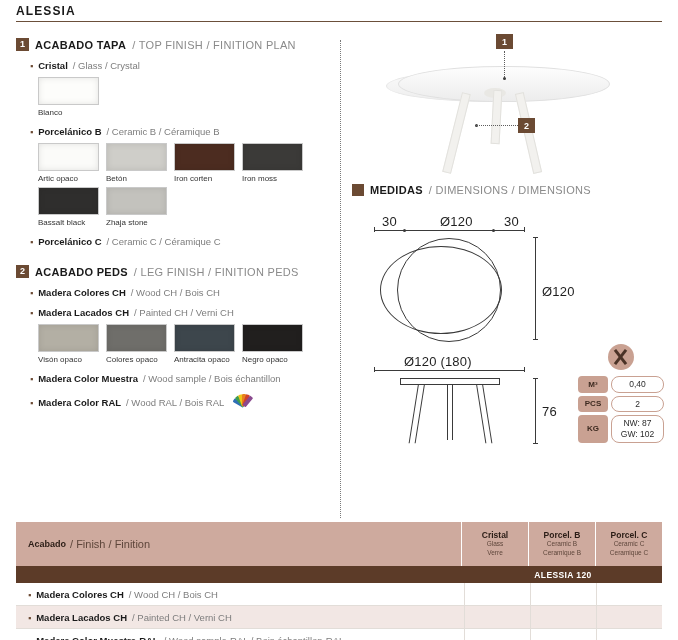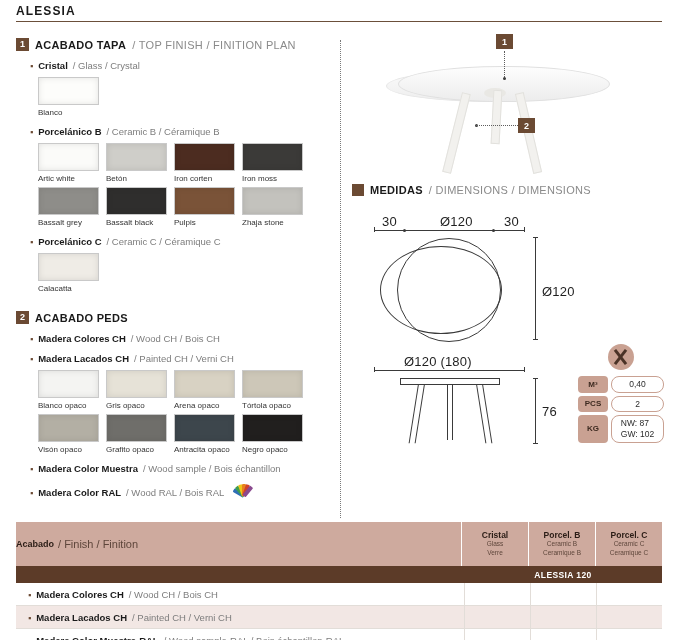--- a/index.html
+++ b/index.html
@@ -85,26 +85,26 @@
   .tool{width:26px;height:26px;border-radius:50%;background:#c9a192;
      position:relative;margin:0 auto 6px auto;}
   .tool i{position:absolute;left:11px;top:4px;width:3px;height:18px;
      background:#4a3226;transform-origin:50% 50%;}
   .lrow{display:flex;align-items:stretch;margin-bottom:3px;}
   .lkey{width:30px;background:#c9a192;color:#3d2a20;font-size:8px;
      font-weight:bold;display:flex;align-items:center;justify-content:center;
      border-radius:4px;}
   .lval{flex:1;border:1px solid #c9a192;border-radius:8px;margin-left:3px;
      font-size:8.5px;color:#2b2b2b;display:flex;align-items:center;
-     justify-content:center;text-align:left;line-height:1.25;padding:2px 0;}
+     justify-content:center;text-align:center;line-height:1.25;padding:2px 0;}
 
   
   .tbl{position:absolute;left:16px;top:522px;width:646px;}
   .thead{display:flex;background:#ceaa9e;height:44px;}
-  .thead .t-main{flex:1;display:flex;align-items:center;}
+  .thead .t-main{flex:1;display:flex;align-items:center;padding-left:12px;}
   .t-es{font-size:9px;font-weight:bold;color:#2b1d16;}
   .t-tr{font-size:11px;color:#5e463b;}
   .tcol{width:66px;border-left:1px solid #ffffff;display:flex;
      flex-direction:column;align-items:center;justify-content:center;}
   .tcol b{font-size:8.5px;color:#2b1d16;}
   .tcol span{font-size:6.5px;color:#5e463b;line-height:1.35;}
   .tband{display:flex;background:#5c3b28;height:17px;align-items:center;}
   .tband .sp{flex:1;}
   .tband .nm{width:198px;text-align:center;color:#fff;font-size:8.5px;
      font-weight:bold;letter-spacing:.4px;}
@@ -149,108 +149,77 @@
     </div>
 
     <div class="bul">
       <span class="dot">▪</span>
       <span class="bul-es">Porcelánico B</span>
       <span class="bul-tr">/ Ceramic B / Céramique B</span>
     </div>
     <div class="sw-row">
       <div class="sw-cell">
           <div class="sw" style="background:#fbfbf9"></div>
-          <div class="sw-lab">Artic white</div>
+          <div class="sw-lab">Artic opaco</div>
         </div>
       <div class="sw-cell">
           <div class="sw" style="background:#cfcec9"></div>
           <div class="sw-lab">Betón</div>
         </div>
       <div class="sw-cell">
           <div class="sw" style="background:#4c2c20"></div>
           <div class="sw-lab">Iron corten</div>
         </div>
       <div class="sw-cell">
           <div class="sw" style="background:#3b3a38"></div>
           <div class="sw-lab">Iron moss</div>
         </div>
     </div>
     <div class="sw-row">
       <div class="sw-cell">
-          <div class="sw" style="background:#8e8d89"></div>
-          <div class="sw-lab">Bassalt grey</div>
-        </div>
-      <div class="sw-cell">
           <div class="sw" style="background:#2f2e2d"></div>
           <div class="sw-lab">Bassalt black</div>
         </div>
       <div class="sw-cell">
-          <div class="sw" style="background:#7a5338"></div>
-          <div class="sw-lab">Pulpis</div>
-        </div>
-      <div class="sw-cell">
           <div class="sw" style="background:#c3c2bd"></div>
           <div class="sw-lab">Zhaja stone</div>
         </div>
     </div>
 
     <div class="bul">
       <span class="dot">▪</span>
       <span class="bul-es">Porcelánico C</span>
       <span class="bul-tr">/ Ceramic C / Céramique C</span>
-    </div>
-    <div class="sw-row">
-      <div class="sw-cell">
-          <div class="sw" style="background:#efece6"></div>
-          <div class="sw-lab">Calacatta</div>
-        </div>
     </div>
 
     <div class="sec" style="margin-top:18px">
       <span class="badge">2</span>
       <span class="sec-es">ACABADO PEDS</span>
+      <span class="sec-tr">/ LEG FINISH / FINITION PEDS</span>
     </div>
 
     <div class="bul">
       <span class="dot">▪</span>
       <span class="bul-es">Madera Colores CH</span>
       <span class="bul-tr">/ Wood CH / Bois CH</span>
     </div>
 
     <div class="bul">
       <span class="dot">▪</span>
       <span class="bul-es">Madera Lacados CH</span>
       <span class="bul-tr">/ Painted CH / Verni CH</span>
     </div>
     <div class="sw-row">
       <div class="sw-cell">
-          <div class="sw" style="background:#f4f4f2"></div>
-          <div class="sw-lab">Blanco opaco</div>
-        </div>
-      <div class="sw-cell">
-          <div class="sw" style="background:#e6e2d7"></div>
-          <div class="sw-lab">Gris opaco</div>
-        </div>
-      <div class="sw-cell">
-          <div class="sw" style="background:#d8d2c3"></div>
-          <div class="sw-lab">Arena opaco</div>
-        </div>
-      <div class="sw-cell">
-          <div class="sw" style="background:#cdc7b8"></div>
-          <div class="sw-lab">Tórtola opaco</div>
-        </div>
-    </div>
-    <div class="sw-row">
-      <div class="sw-cell">
           <div class="sw" style="background:#b3afa4"></div>
           <div class="sw-lab">Visón opaco</div>
         </div>
       <div class="sw-cell">
           <div class="sw" style="background:#6f6e6a"></div>
-          <div class="sw-lab">Grafito opaco</div>
+          <div class="sw-lab">Colores opaco</div>
         </div>
       <div class="sw-cell">
           <div class="sw" style="background:#3d464c"></div>
           <div class="sw-lab">Antracita opaco</div>
         </div>
       <div class="sw-cell">
           <div class="sw" style="background:#211f1e"></div>
           <div class="sw-lab">Negro opaco</div>
         </div>
     </div>

